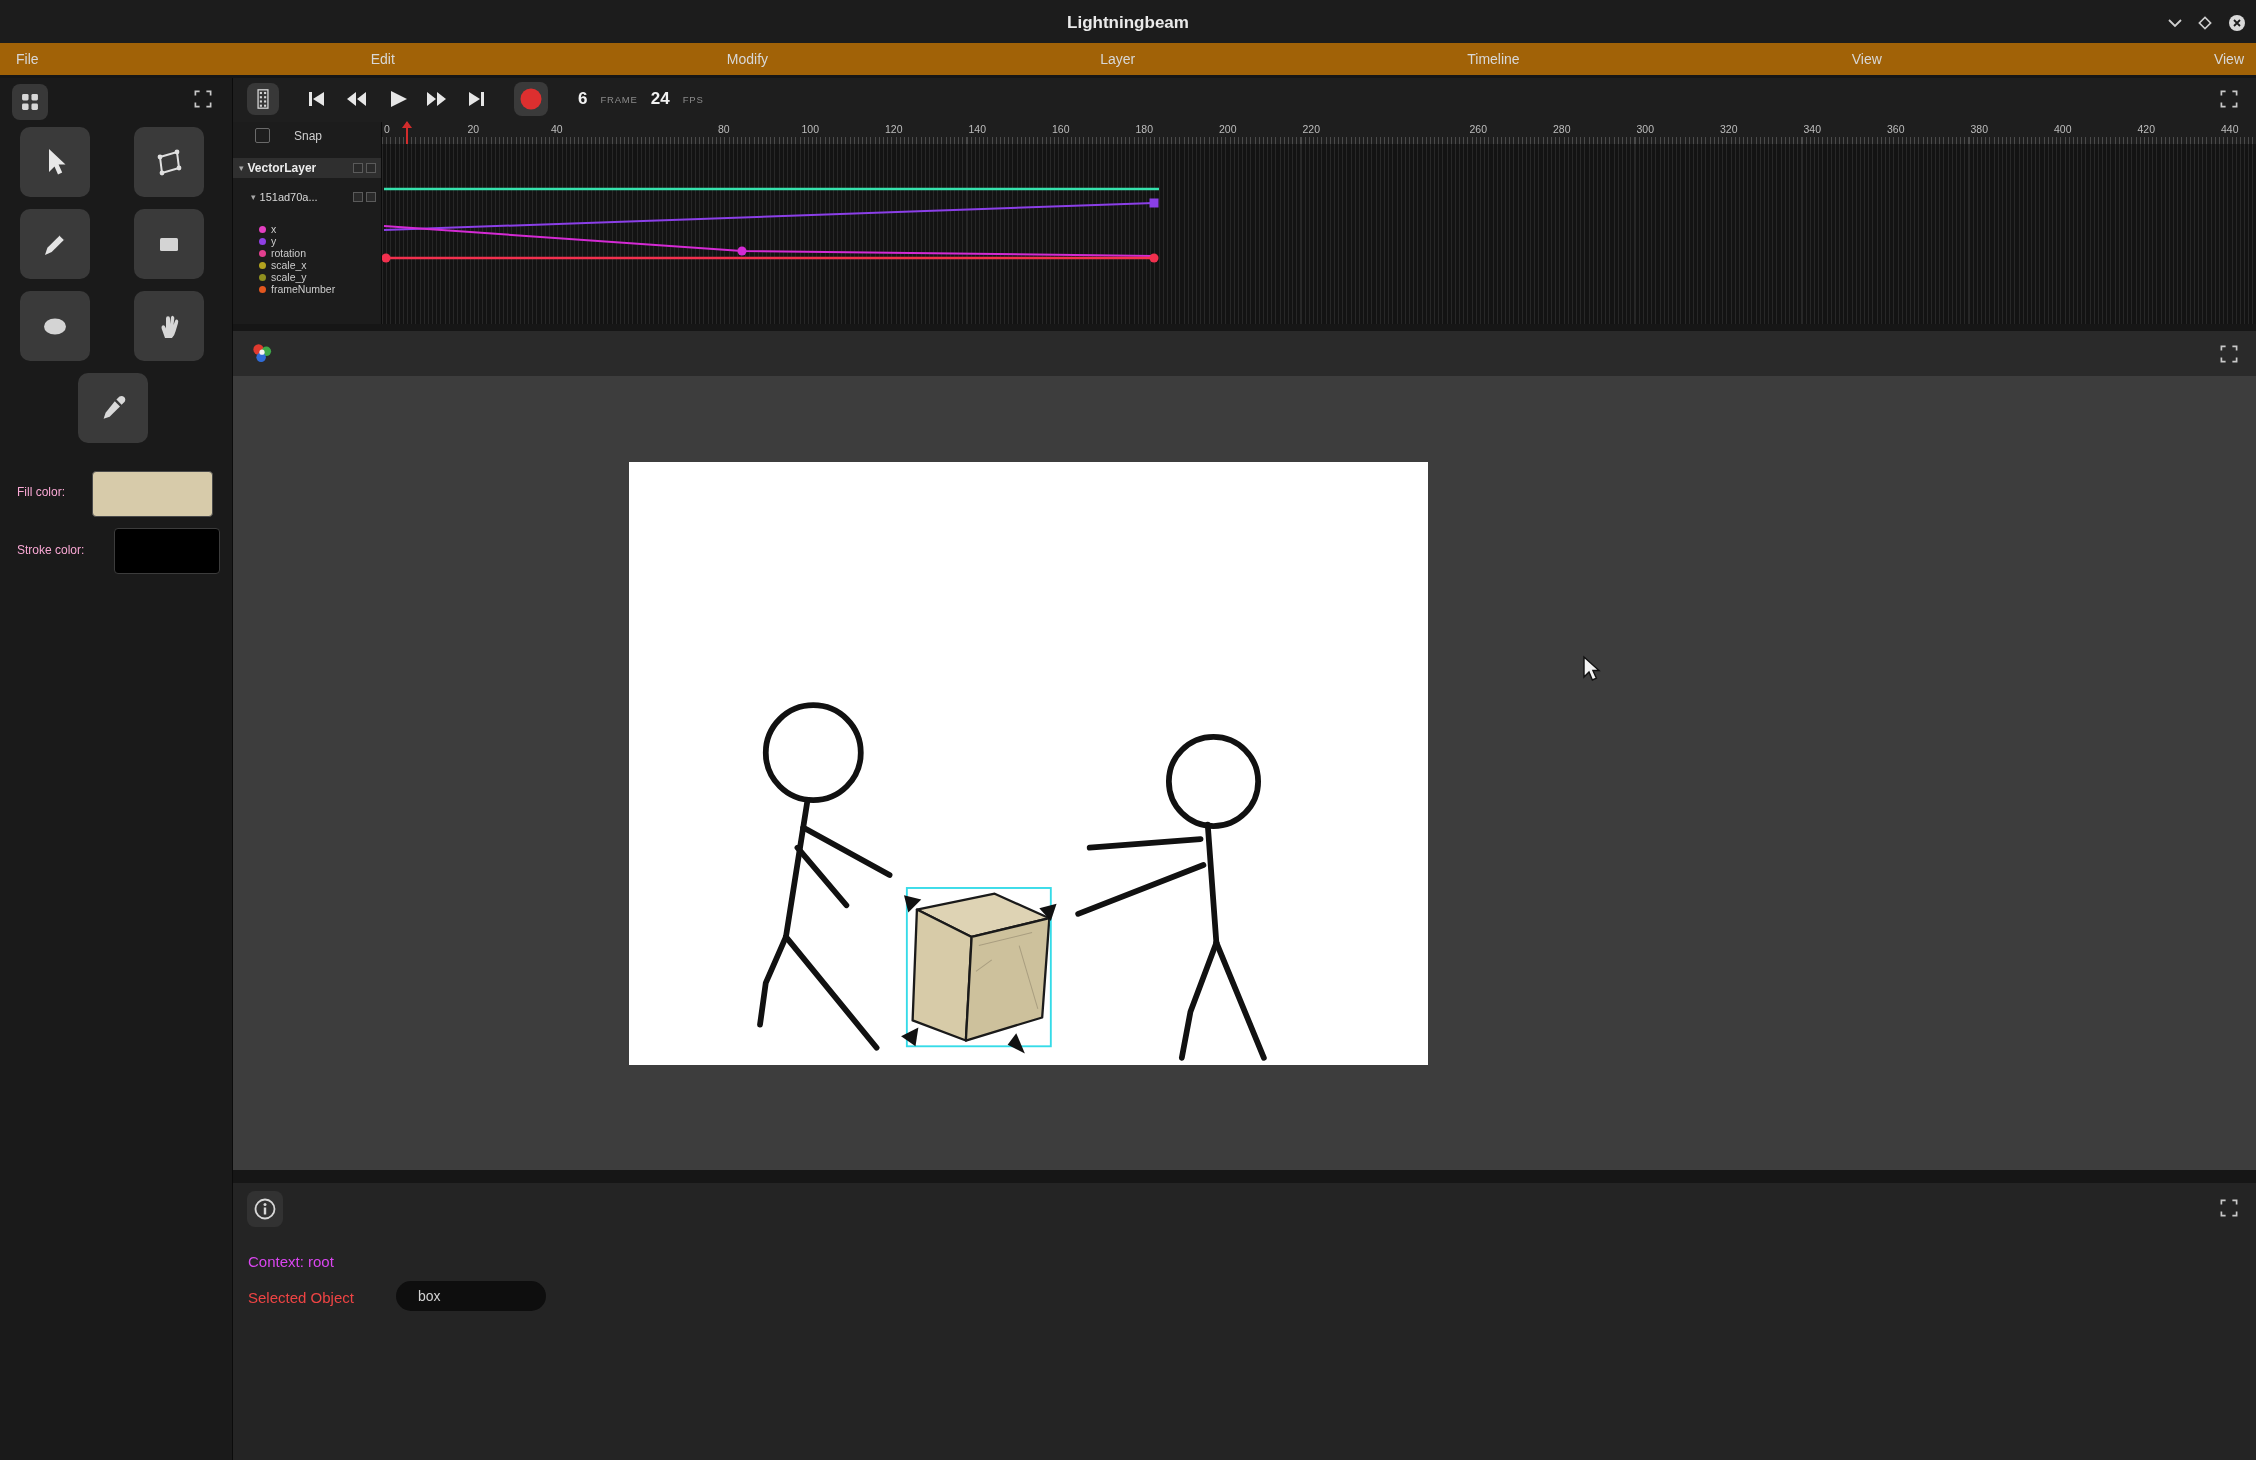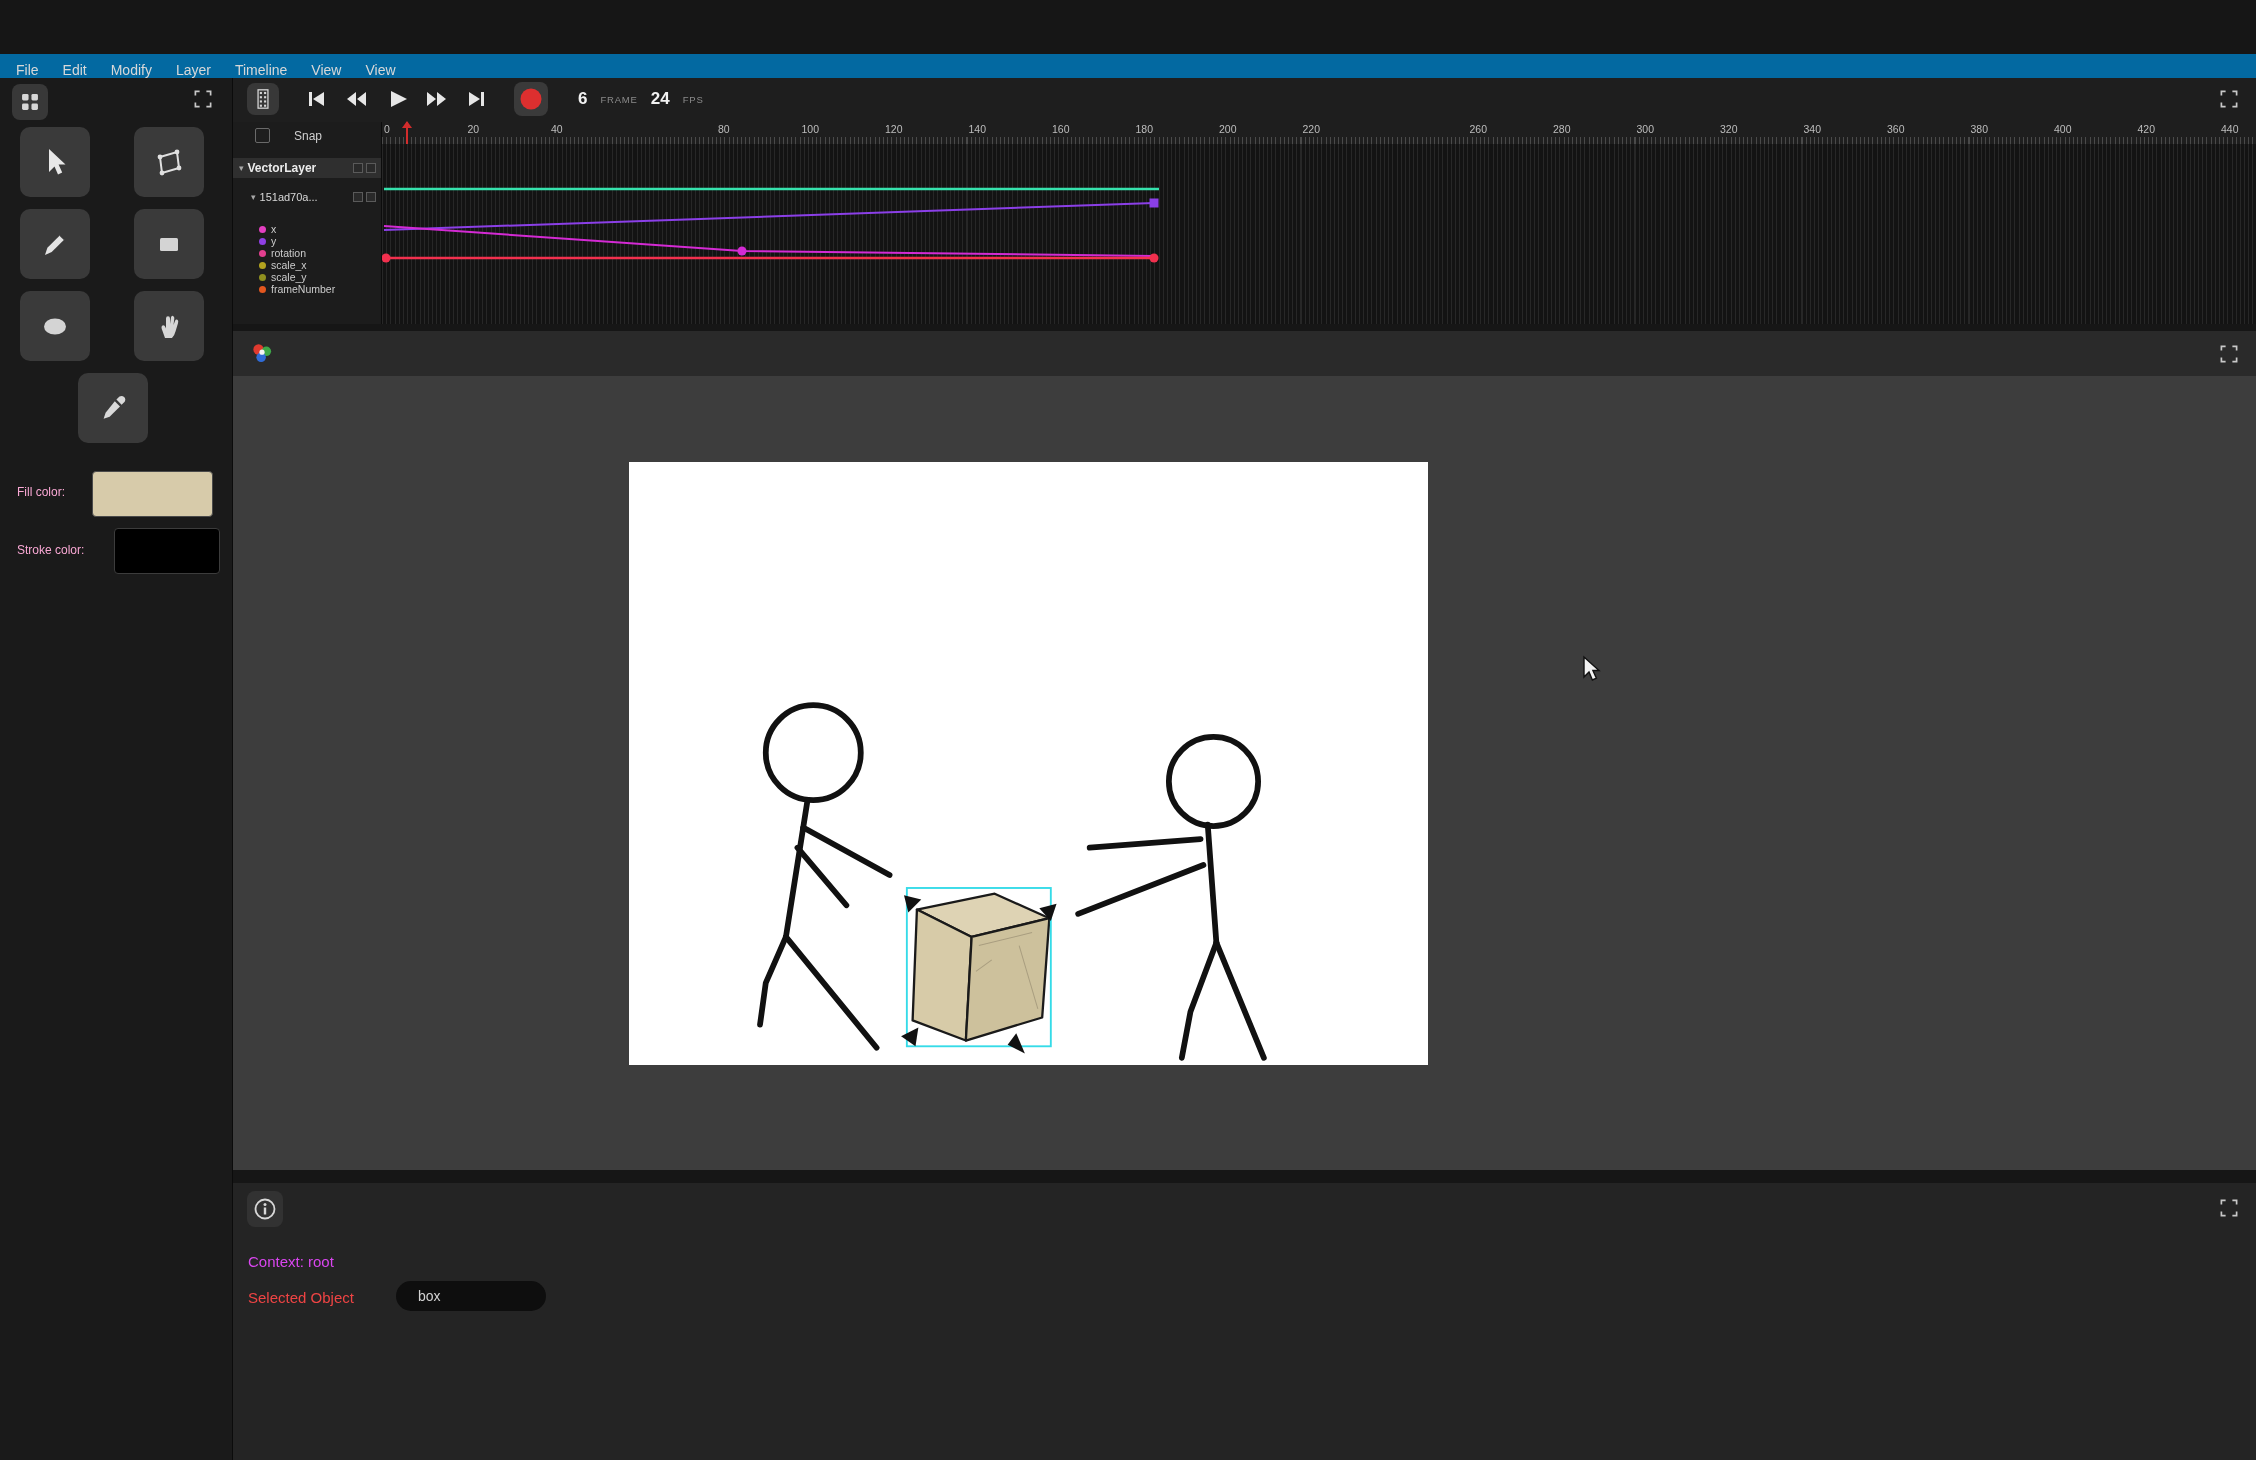--- a/index.html
+++ b/index.html
@@ -6,22 +6,22 @@
   #app{position:relative;width:2256px;height:1460px;overflow:hidden;
        font-family:"Liberation Sans","DejaVu Sans",sans-serif;color:#ddd;
        -webkit-user-select:none;user-select:none;}
   
   .titlebar{position:absolute;left:0;top:0;width:2256px;height:46px;background:#1c1c1c;}
   .titlebar .title{position:absolute;left:0;right:0;top:0;height:46px;line-height:46px;
        text-align:center;font-size:17px;font-weight:700;color:#eaeaea;}
   .win-controls{position:absolute;right:10px;top:0;height:46px;display:flex;align-items:center;gap:16px;}
   .win-controls svg{display:block;}
   
-  .menubar{position:absolute;left:0;top:54px;width:2256px;height:32px;background:#0369a1;
-       display:flex;align-items:stretch;padding-left:4px;box-sizing:border-box;}
+  .menubar{position:absolute;left:0;top:43px;width:2256px;height:32px;background:#a16207;
+       display:flex;align-items:stretch;padding-left:4px;box-sizing:border-box;justify-content:space-between;}
   .menu-item{line-height:32px;padding:0 12px;font-size:14px;color:#d8d8d8;cursor:default;}
   
   .left-panel{position:absolute;left:0;top:78px;width:233px;height:1382px;background:#1a1a1a;
        border-right:1px solid #0b0b0b;box-sizing:border-box;}
   .sq-btn{position:absolute;background:#383838;border-radius:8px;display:flex;align-items:center;justify-content:center;}
   .flat-icon{position:absolute;display:flex;align-items:center;justify-content:center;}
   .tool-btn{position:absolute;width:70px;height:70px;background:#3a3a3a;border-radius:10px;
        display:flex;align-items:center;justify-content:center;}
   .color-label{position:absolute;font-size:12px;color:#f9a8d4;}
   .swatch{position:absolute;border-radius:4px;border:1px solid #4a4a4a;box-sizing:border-box;}
@@ -76,20 +76,41 @@
   .selobj-pill{position:absolute;left:163px;top:98px;width:150px;height:30px;background:#0e0e0e;
        border-radius:15px;line-height:30px;padding-left:22px;box-sizing:border-box;
        font-size:14px;color:#d2d2d2;}
   .expand-corner{position:absolute;right:14px;}
 </style>
 </head>
 <body>
 
 <div id="app">
 
+  <div class="titlebar">
+    <div class="title">Lightningbeam</div>
+    <div class="win-controls">
+      <span>
+        <svg width="14" height="10" viewBox="0 0 14 10">
+            <polyline points="1,2 7,8 13,2" fill="none" stroke="#cfcfcf" stroke-width="1.8"></polyline>
+          </svg>
+      </span>
+      <span>
+        <svg width="14" height="14" viewBox="0 0 14 14">
+            <rect x="3" y="3" width="8" height="8" transform="rotate(45 7 7)" fill="none" stroke="#cfcfcf" stroke-width="1.6"></rect>
+          </svg>
+      </span>
+      <span>
+        <svg width="18" height="18" viewBox="0 0 18 18">
+          <circle cx="9" cy="9" r="8" fill="#d9d9d9"></circle>
+          <path d="M6 6 L12 12 M12 6 L6 12" stroke="#1c1c1c" stroke-width="1.8"></path>
+        </svg>
+      </span>
+    </div>
+  </div>
 
   <div class="menubar">
       <span class="menu-item">File</span>
       <span class="menu-item">Edit</span>
       <span class="menu-item">Modify</span>
       <span class="menu-item">Layer</span>
       <span class="menu-item">Timeline</span>
       <span class="menu-item">View</span>
       <span class="menu-item">View</span>
     </div>

